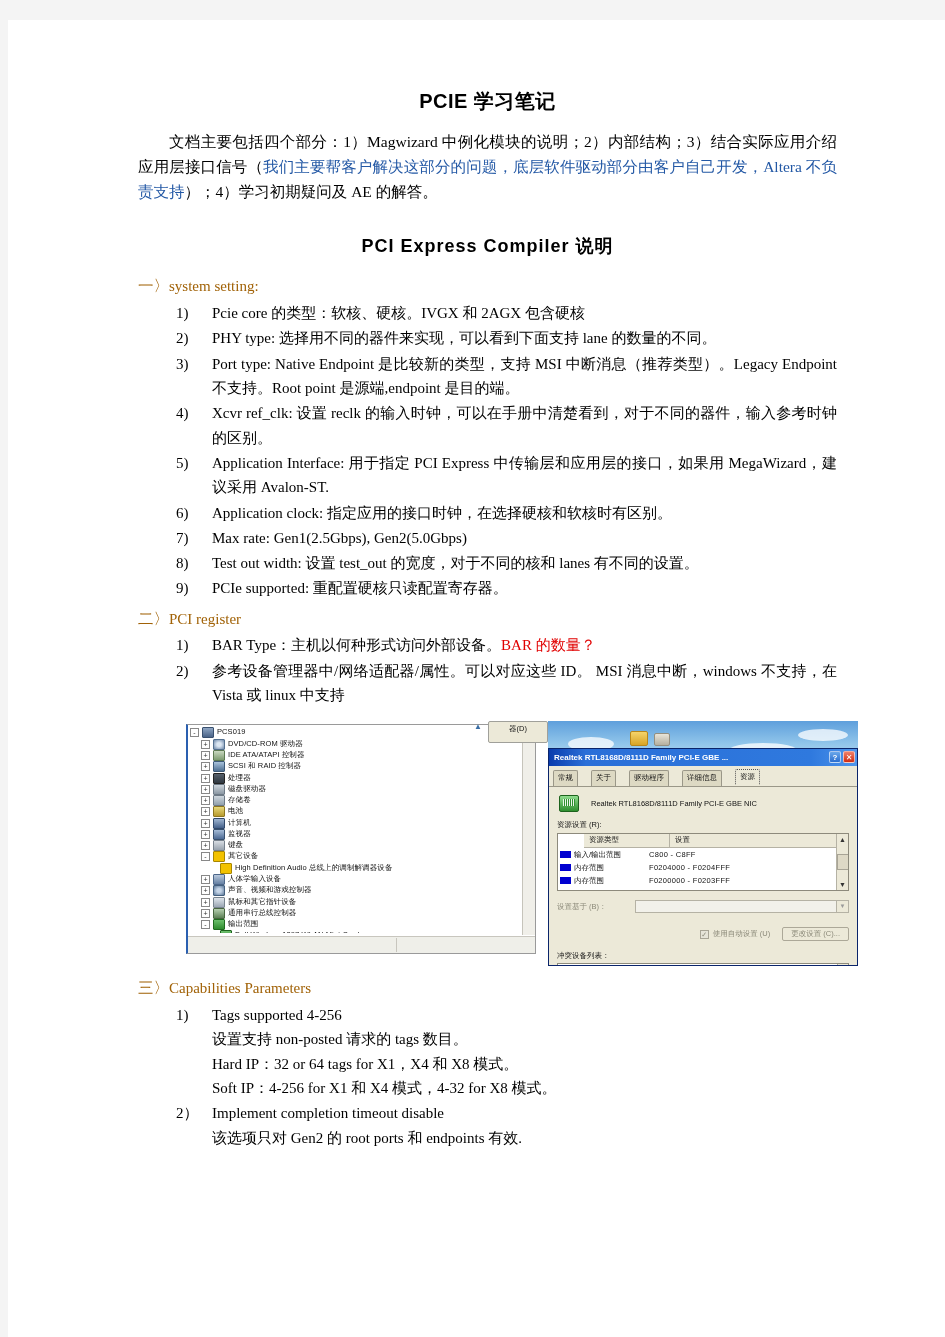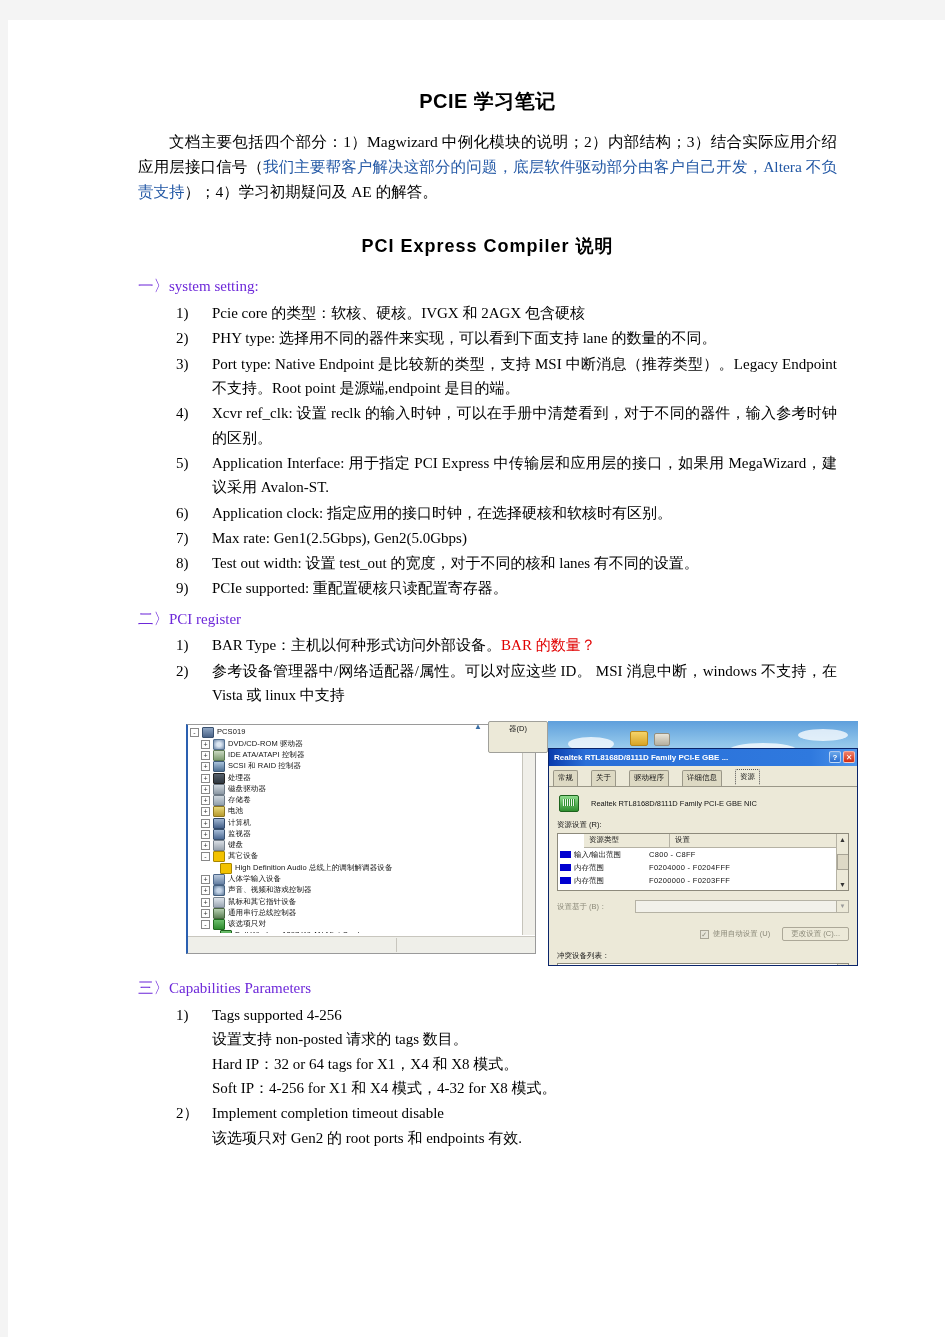--- a/index.html
+++ b/index.html
@@ -71,21 +71,21 @@
     text-align: justify;
     color: #000;
   }
   .blue { color: #2358a5; }
   .red  { color: #e10000; }
 
   .section-head {
     font-size: 15px;
     margin: 6px 0 2px 0;
     line-height: 1.6;
-    color: #6d28d9;
+    color: #a16207;
   }
   .section-head .cn-num {
     font-size: 15.5px;
   }
   ol.items {
     list-style: none;
     margin: 0;
     padding: 0 0 0 38px;
   }
   ol.items > li {
@@ -205,21 +205,21 @@
     left: 60%; top: 1px; bottom: 1px;
     width: 1px;
     background: #c8c6be;
   }
 
   .float-btn {
     position: absolute;
     left: 302px;
     top: 0px;
     width: 60px;
-    height: 32px;
+    height: 22px;
     background: #ece9d8;
     border: 1px solid #a0a09a;
     border-radius: 2px;
     font-size: 7.5px;
     line-height: 13px;
     text-align: center;
     color: #111;
     box-sizing: border-box;
   }
   .float-caret {
@@ -521,21 +521,21 @@
             <span class="tr indent1"><span class="exp">+</span><span class="ic ic-bat"></span><span>电池</span></span>
             <span class="tr indent1"><span class="exp">+</span><span class="ic ic-comp"></span><span>计算机</span></span>
             <span class="tr indent1"><span class="exp">+</span><span class="ic ic-mon"></span><span>监视器</span></span>
             <span class="tr indent1"><span class="exp">+</span><span class="ic ic-kbd"></span><span>键盘</span></span>
             <span class="tr indent1"><span class="exp">-</span><span class="ic ic-other"></span><span>其它设备</span></span>
             <span class="tr indent2"><span class="ic ic-other"></span><span>High Definition Audio 总线上的调制解调器设备</span></span>
             <span class="tr indent1"><span class="exp">+</span><span class="ic ic-hid"></span><span>人体学输入设备</span></span>
             <span class="tr indent1"><span class="exp">+</span><span class="ic ic-snd"></span><span>声音、视频和游戏控制器</span></span>
             <span class="tr indent1"><span class="exp">+</span><span class="ic ic-mouse"></span><span>鼠标和其它指针设备</span></span>
             <span class="tr indent1"><span class="exp">+</span><span class="ic ic-usb"></span><span>通用串行总线控制器</span></span>
-            <span class="tr indent1"><span class="exp">-</span><span class="ic ic-net"></span><span>该选项只对</span></span>
+            <span class="tr indent1"><span class="exp">-</span><span class="ic ic-net"></span><span>输出范围</span></span>
             <span class="tr indent2"><span class="ic ic-nic"></span><span>Dell Wireless 1397 WLAN Mini-Card</span></span>
 
           </div>
           <div class="devmgr-vscroll"></div>
           <div class="devmgr-status"></div>
         </div>
 
         <div class="float-caret">▲</div>
         <div class="float-btn">器(D)</div>
 

